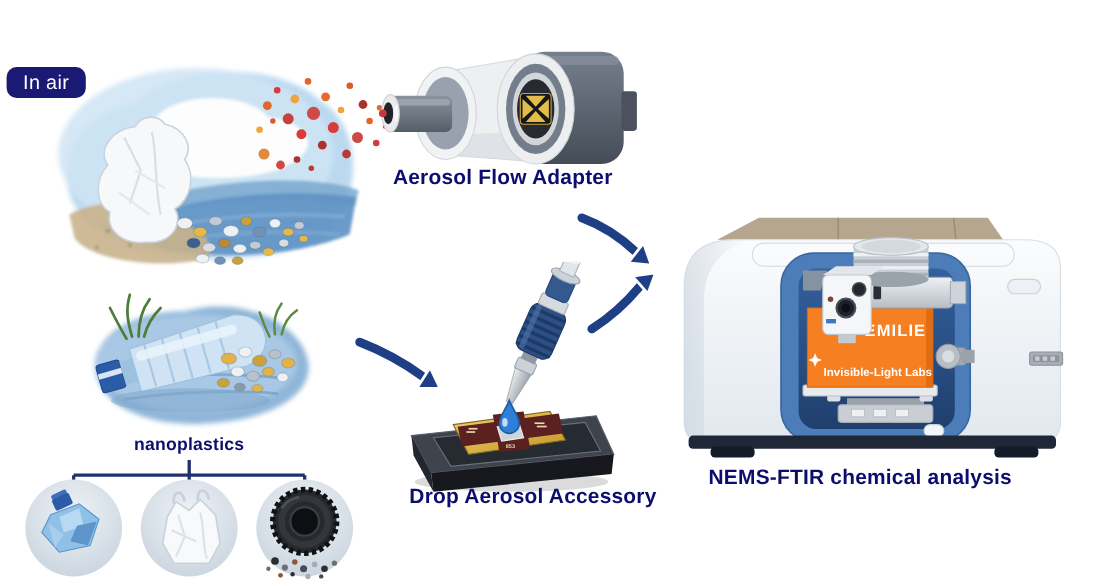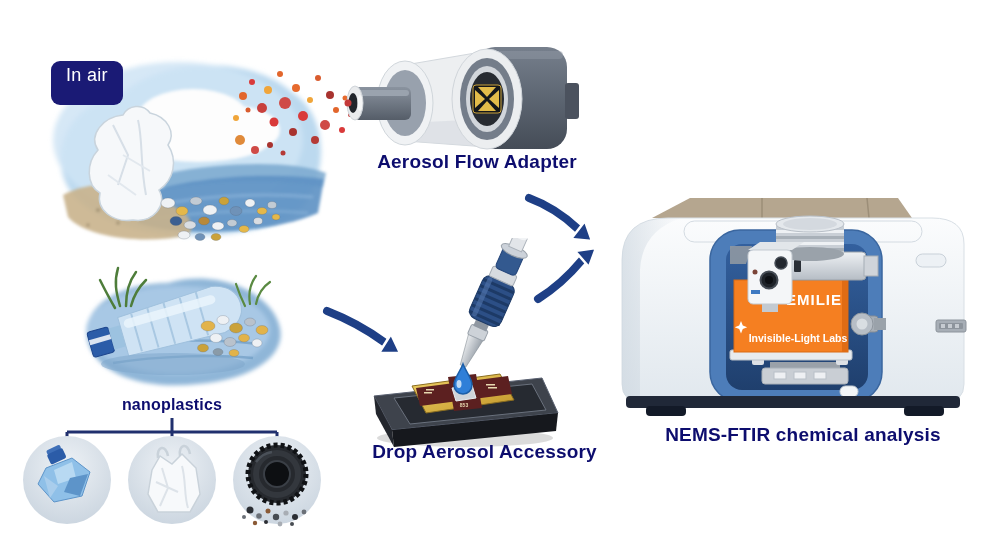--- a/index.html
+++ b/index.html
@@ -1,20 +1,20 @@
 <!DOCTYPE html>
 <html><head>
 <meta charset="utf-8">
 <style>
   html,body{margin:0;padding:0;background:#ffffff;}
   .canvas{position:relative;width:1000px;height:533px;background:#ffffff;overflow:hidden;
           font-family:"Liberation Sans",sans-serif;}
   .abs{position:absolute;}
   .badge{position:absolute;background:#1a1a75;color:#ffffff;font-size:18px;line-height:28px;
-         height:44px;padding:0 15px;border-radius:9px;letter-spacing:.3px;margin-left:45px;}
+         height:28px;padding:0 15px;border-radius:9px;letter-spacing:.3px;}
   .diagram-label{position:absolute;color:#0d0d6e;font-weight:bold;font-size:19px;text-align:center;
          letter-spacing:.2px;}
   .nems{line-height:22px;font-size:19px;}
   svg{display:block;}
 </style>
 </head>
 <body>
 
 <div class="canvas">
 
@@ -147,21 +147,21 @@
     </g>
     <g transform="translate(152,74)">
       <rect x="-14" y="-14" width="28" height="28" rx="3" fill="#14171b" stroke="#caa23a" stroke-width="1"></rect>
       <polygon points="-9,-12 9,-12 0,-2" fill="#e3bc4a"></polygon>
       <polygon points="-9,12 9,12 0,2" fill="#e3bc4a"></polygon>
       <polygon points="-12,-9 -12,9 -2,0" fill="#e3bc4a"></polygon>
       <polygon points="12,-9 12,9 2,0" fill="#e3bc4a"></polygon>
     </g>
   </svg>
 
-  <div class="diagram-label" style="left:372px;top:151px;width:210px;">Aerosol Flow Adapter</div>
+  <div class="diagram-label" style="left:352px;top:151px;width:210px;">Aerosol Flow Adapter</div>
 
 
   <svg class="abs" style="left:58px;top:248px;" width="240" height="145" viewBox="0 0 240 145">
     <defs>
       <filter id="wc3" x="-20%" y="-20%" width="140%" height="140%">
           <feGaussianBlur stdDeviation="2.2"></feGaussianBlur>
         </filter>
     </defs>
     <g filter="url(#wc3)">
       <path d="M30,95 C20,60 60,35 110,35 C160,20 215,45 222,80 C228,110 190,132 140,136 C90,142 40,128 30,95 Z" fill="#8fb6d8"></path>
@@ -394,21 +394,21 @@
       <circle cx="250" cy="134" r="11" fill="#b7bec6" stroke="#8f979f"></circle>
       <circle cx="250" cy="134" r="5.5" fill="#d9dee2"></circle>
       <rect x="262" y="128" width="12" height="12" fill="#9aa2aa"></rect>
     </g>
     <rect x="228" y="196" width="18" height="11" rx="5.5" fill="#f3f6f8" stroke="#c8cfd6"></rect>
     <rect x="14" y="206" width="334" height="12" rx="4" fill="#202838"></rect>
     <rect x="34" y="216" width="40" height="10" rx="4" fill="#131a28"></rect>
     <rect x="292" y="216" width="40" height="10" rx="4" fill="#131a28"></rect>
   </svg>
 
-  <div class="diagram-label nems" style="left:650px;top:424px;width:306px;">
+  <div class="diagram-label nems" style="left:629px;top:424px;width:306px;">
     <div>NEMS-FTIR chemical analysis</div>
   </div>
 
   <svg class="abs" style="left:0;top:0;pointer-events:none;" width="1000" height="533" viewBox="0 0 1000 533">
     <g>
       <path d="M327,311 Q358,323 384,342" stroke="#ffffff" stroke-width="13" fill="none" stroke-linecap="round"></path>
       <path d="M327,311 Q358,323 384,342" stroke="#1e3f86" stroke-width="8" fill="none" stroke-linecap="round"></path>
       <polygon points="400,353 379,353 391,334" fill="#1e3f86" stroke="#ffffff" stroke-width="2.5" stroke-linejoin="round"></polygon>
     </g>
     <g>

